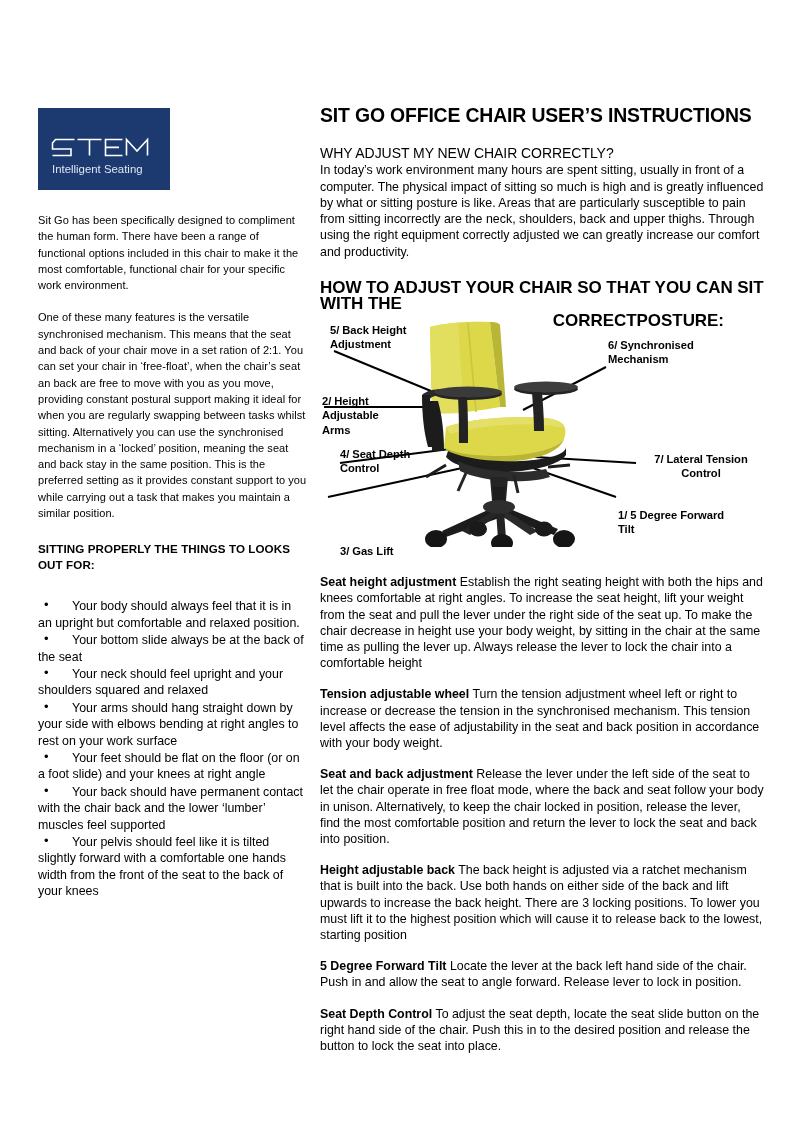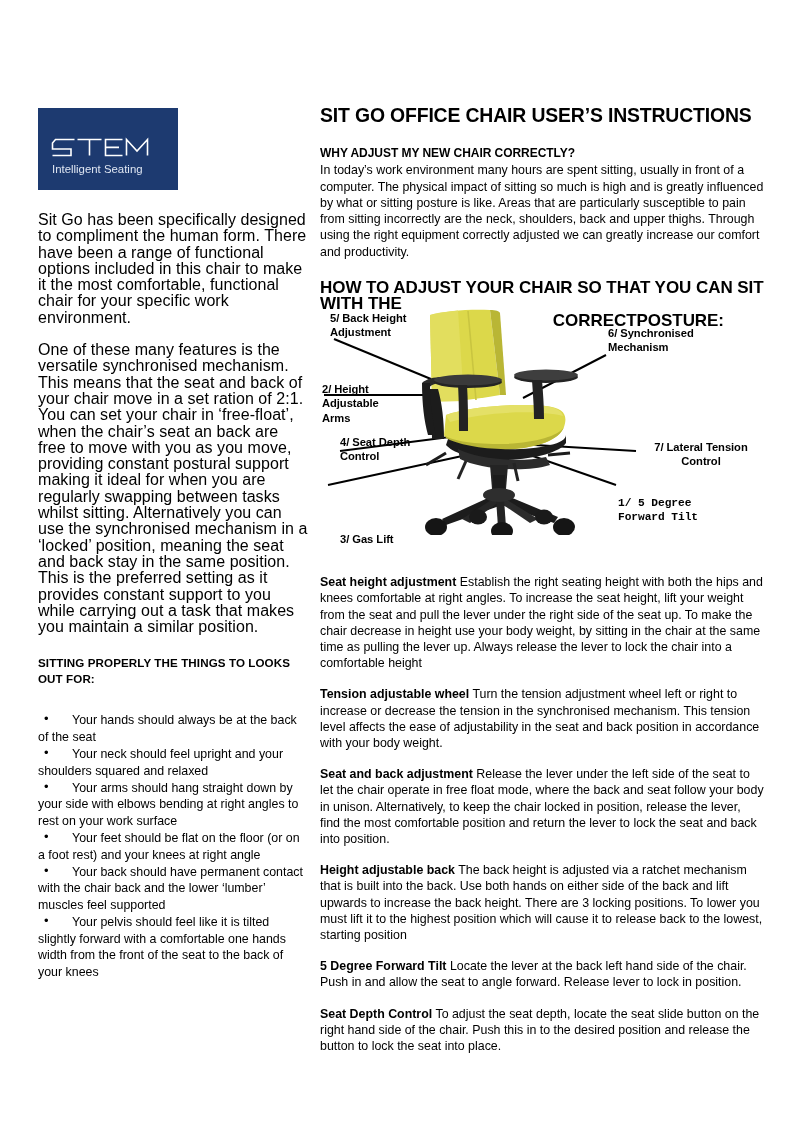--- a/index.html
+++ b/index.html
@@ -28,29 +28,28 @@
     left: 38px;
     top: 108px;
     width: 270px;
   }
   .logo-box {
     width: 132px;
     height: 82px;
     background: #1d3a70;
     position: relative;
     margin-bottom: 22px;
-    padding-left: 8px;
   }
   .logo-svg {
     position: absolute;
     left: 12px;
     top: 26px;
   }
   .left-para {
-    font-size: 16px;
+    font-size: 11px;
     line-height: 16.3px;
     margin: 0 0 16px 0;
     letter-spacing: 0.05px;
   }
   .left-heading {
     font-size: 11.6px;
     font-weight: bold;
     line-height: 15.5px;
     margin: 20px 0 0 0;
     letter-spacing: 0.1px;
@@ -86,22 +85,22 @@
   }
   .doc-title {
     font-size: 19.4px;
     font-weight: bold;
     line-height: 24px;
     margin: 0 0 18px 0;
     letter-spacing: -0.15px;
     white-space: nowrap;
   }
   .sec-heading {
-    font-size: 12px;
-    font-weight: bold;
+    font-size: 14px;
+    font-weight: normal;
     line-height: 16.2px;
     margin: 0 0 1px 0;
     letter-spacing: -0.05px;
   }
   .right-para {
     font-size: 12.4px;
     line-height: 16.3px;
     margin: 0 0 15px 0;
   }
   .howto-heading {
@@ -120,40 +119,40 @@
     font-size: 12.4px;
     line-height: 16.2px;
     margin: 0 0 15px 0;
   }
   .body-para b { font-weight: bold; }
 
   
   .diagram {
     position: absolute;
     left: 318px;
-    top: 303px;
+    top: 315px;
     width: 470px;
     height: 232px;
   }
   .diagram svg { display: block; }
   .dlabel {
     position: absolute;
     font-size: 11.2px;
     font-weight: bold;
     line-height: 14.4px;
     color: #000;
     letter-spacing: -0.05px;
   }
   .lbl-back-height   { left: 12px;  top: 8px;  width: 110px; }
   .lbl-height-arms   { left: 4px;   top: 79px; width: 84px; }
   .lbl-seat-depth    { left: 22px;  top: 132px; width: 100px; }
   .lbl-gas-lift      { left: 22px;  top: 193px; width: 90px; margin-top: 36px; }
   .lbl-synchronised  { left: 290px; top: 23px; width: 120px; }
   .lbl-lateral       { left: 318px; top: 137px; width: 130px; text-align: center; }
-  .lbl-forward-tilt  { left: 300px; top: 193px; width: 110px; font-family: Liberation Mono, monospace; }
+  .lbl-forward-tilt  { left: 300px; top: 193px; width: 110px; }
 </style>
 </head>
 <body>
 
 <div class="page">
 
   <div class="left-col">
 
     <div class="logo-box">
       <svg class="logo-svg" width="110" height="46" viewBox="0 0 110 46">
@@ -171,24 +170,25 @@
       </svg>
     </div>
 
     <p class="left-para">Sit Go has been specifically  designed to compliment the human form.  There have been a range of functional options included in this chair to make it the most comfortable, functional chair for your specific work environment.</p>
 
     <p class="left-para" style="margin-bottom:0">One of these many features is the versatile synchronised mechanism.  This means that the seat and back of your chair move in a set ration of 2:1. You can set your chair in ‘free-float’, when the chair’s seat an back are free to move with you as you move, providing constant postural support making it ideal for when you are regularly  swapping between tasks whilst sitting. Alternatively you can use the synchronised mechanism in a ‘locked’ position, meaning the seat and back stay in the same position.  This is the preferred setting as it provides constant support to you while carrying out a task that makes you maintain a similar position.</p>
 
     <p class="left-heading">SITTING PROPERLY THE THINGS TO LOOKS OUT FOR:</p>
 
     <ul class="bullet-list">
-      <li class="bullet-item">Your hands should always be at the back of the seat</li>
+      <li class="bullet-item">Your body should always feel that it is in an upright but comfortable and relaxed position.</li>
+      <li class="bullet-item">Your bottom slide always be at the back of the seat</li>
       <li class="bullet-item">Your neck should feel upright and your shoulders squared and relaxed</li>
       <li class="bullet-item">Your arms should hang straight down by your side with elbows bending at right angles to rest on your work    surface</li>
-      <li class="bullet-item">Your feet should be flat on the floor (or on a foot rest) and your knees at right angle</li>
+      <li class="bullet-item">Your feet should be flat on the floor (or on a foot slide) and your knees at right angle</li>
       <li class="bullet-item">Your back should have permanent contact with the chair back and the lower ‘lumber’ muscles feel supported</li>
       <li class="bullet-item">Your pelvis should feel like it is tilted slightly forward with a comfortable one hands width from the front of the seat to the back of your knees</li>
     </ul>
   </div>
 
   <div class="right-col">
 
     <h1 class="doc-title">SIT GO OFFICE CHAIR USER’S INSTRUCTIONS</h1>
 
     <p class="sec-heading">WHY ADJUST MY NEW CHAIR CORRECTLY?</p>

